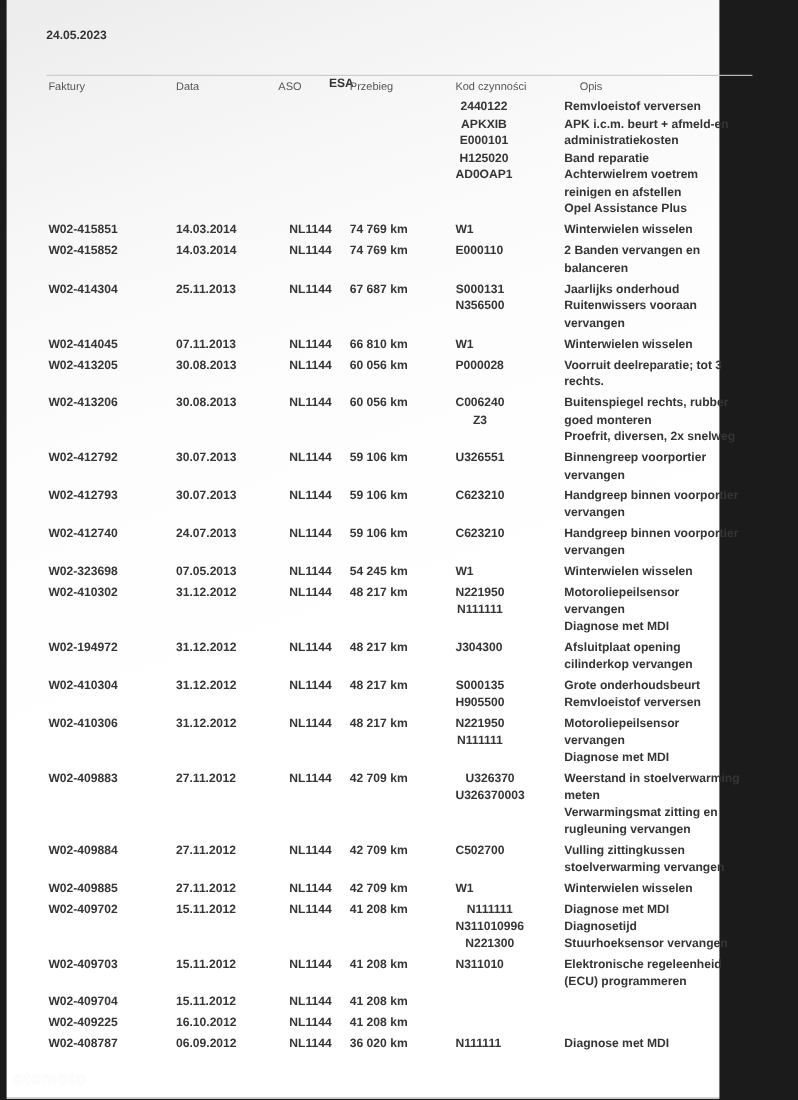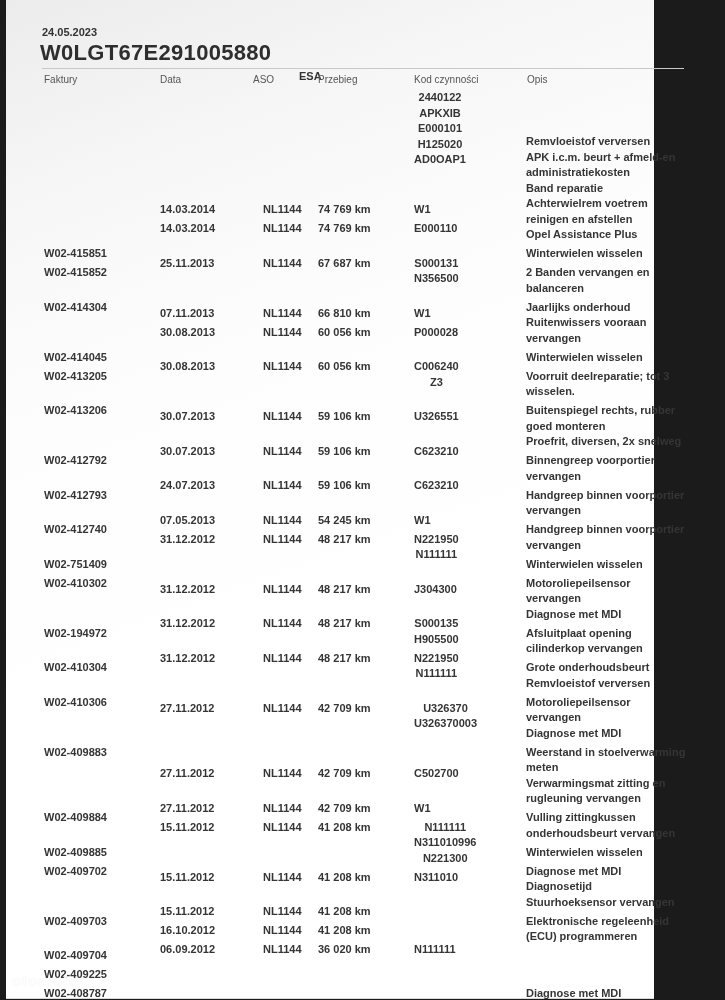--- a/index.html
+++ b/index.html
@@ -18,39 +18,38 @@
   .hdr-esa  { position: absolute; left: 293px; top: 26px; font-size: 11px; font-weight: bold; color: #333; margin-top: 44px; }
   .vin {
     position: absolute; left: 34px; top: 40px; font-size: 22px; font-weight: bold;
     color: #2e2e2e; letter-spacing: 0.3px;
   }
   .rule { position: absolute; left: 36px; top: 68px; width: 642px; height: 1px; background: #c9c9c9; }
   .th { position: absolute; top: 74px; font-size: 10px; color: #555; }
   .table { position: absolute; left: 0; top: 90px; width: 712px; }
   .row { position: absolute; left: 0; width: 712px; font-size: 11px; font-weight: bold; color: #353535; }
   .cell { position: absolute; top: 0; line-height: 15.5px; white-space: nowrap; }
-  .c-inv { left: 38px; margin-top: 44px; }
+  .c-inv { left: 38px; }
   .c-date { left: 154px; }
   .c-aso { left: 257px; text-align: right; }
   .c-km { left: 312px; }
   .c-code { left: 408px; text-align: center; }
-  .c-desc { left: 520px; margin-top: 44px; }
+  .c-desc { left: 507px; }
   .line { display: block; }
   .watermark {
     position: absolute; left: 6px; top: 972px; font-size: 15px; font-weight: bold;
     color: rgba(255,255,255,0.9); text-shadow: 0 0 1px #e8e8e8; letter-spacing: 1px;
   }
 </style>
 </head>
 <body>
 
 <div class="page">
   <div class="hdr-date">24.05.2023</div>
   <div class="hdr-esa">ESA</div>
-  <div class="vin">W0LGT67E291005880</div>
   <div class="rule"></div>
 
   <div class="th" style="left:38px">Faktury</div>
   <div class="th" style="left:154px">Data</div>
   <div class="th" style="left:247px">ASO</div>
   <div class="th" style="left:312px">Przebieg</div>
   <div class="th" style="left:408px">Kod czynności</div>
   <div class="th" style="left:521px">Opis</div>
 
   <div class="table" id="table">
@@ -131,21 +130,21 @@
       <div class="row" style="top: 234.5px;">
         <div class="cell c-inv">W02-413205</div>
         <div class="cell c-date">30.08.2013</div>
         <div class="cell c-aso">NL1144</div>
         <div class="cell c-km">60 056 km</div>
         <div class="cell c-code">
           <span class="line">P000028</span>
         </div>
         <div class="cell c-desc">
           <span class="line">Voorruit deelreparatie; tot 3</span>
-          <span class="line">wisselen.</span>
+          <span class="line">rechts.</span>
         </div>
       </div>
       <div class="row" style="top: 269px;">
         <div class="cell c-inv">W02-413206</div>
         <div class="cell c-date">30.08.2013</div>
         <div class="cell c-aso">NL1144</div>
         <div class="cell c-km">60 056 km</div>
         <div class="cell c-code">
           <span class="line">C006240</span>
           <span class="line">Z3</span>
@@ -189,21 +188,21 @@
         <div class="cell c-km">59 106 km</div>
         <div class="cell c-code">
           <span class="line">C623210</span>
         </div>
         <div class="cell c-desc">
           <span class="line">Handgreep binnen voorportier</span>
           <span class="line">vervangen</span>
         </div>
       </div>
       <div class="row" style="top: 422.5px;">
-        <div class="cell c-inv">W02-751409</div>
+        <div class="cell c-inv">W02-323698</div>
         <div class="cell c-date">07.05.2013</div>
         <div class="cell c-aso">NL1144</div>
         <div class="cell c-km">54 245 km</div>
         <div class="cell c-code">
           <span class="line">W1</span>
         </div>
         <div class="cell c-desc">
           <span class="line">Winterwielen wisselen</span>
         </div>
       </div>
@@ -283,21 +282,21 @@
       <div class="row" style="top: 676px;">
         <div class="cell c-inv">W02-409884</div>
         <div class="cell c-date">27.11.2012</div>
         <div class="cell c-aso">NL1144</div>
         <div class="cell c-km">42 709 km</div>
         <div class="cell c-code">
           <span class="line">C502700</span>
         </div>
         <div class="cell c-desc">
           <span class="line">Vulling zittingkussen</span>
-          <span class="line">onderhoudsbeurt vervangen</span>
+          <span class="line">stoelverwarming vervangen</span>
         </div>
       </div>
       <div class="row" style="top: 710.5px;">
         <div class="cell c-inv">W02-409885</div>
         <div class="cell c-date">27.11.2012</div>
         <div class="cell c-aso">NL1144</div>
         <div class="cell c-km">42 709 km</div>
         <div class="cell c-code">
           <span class="line">W1</span>
         </div>

